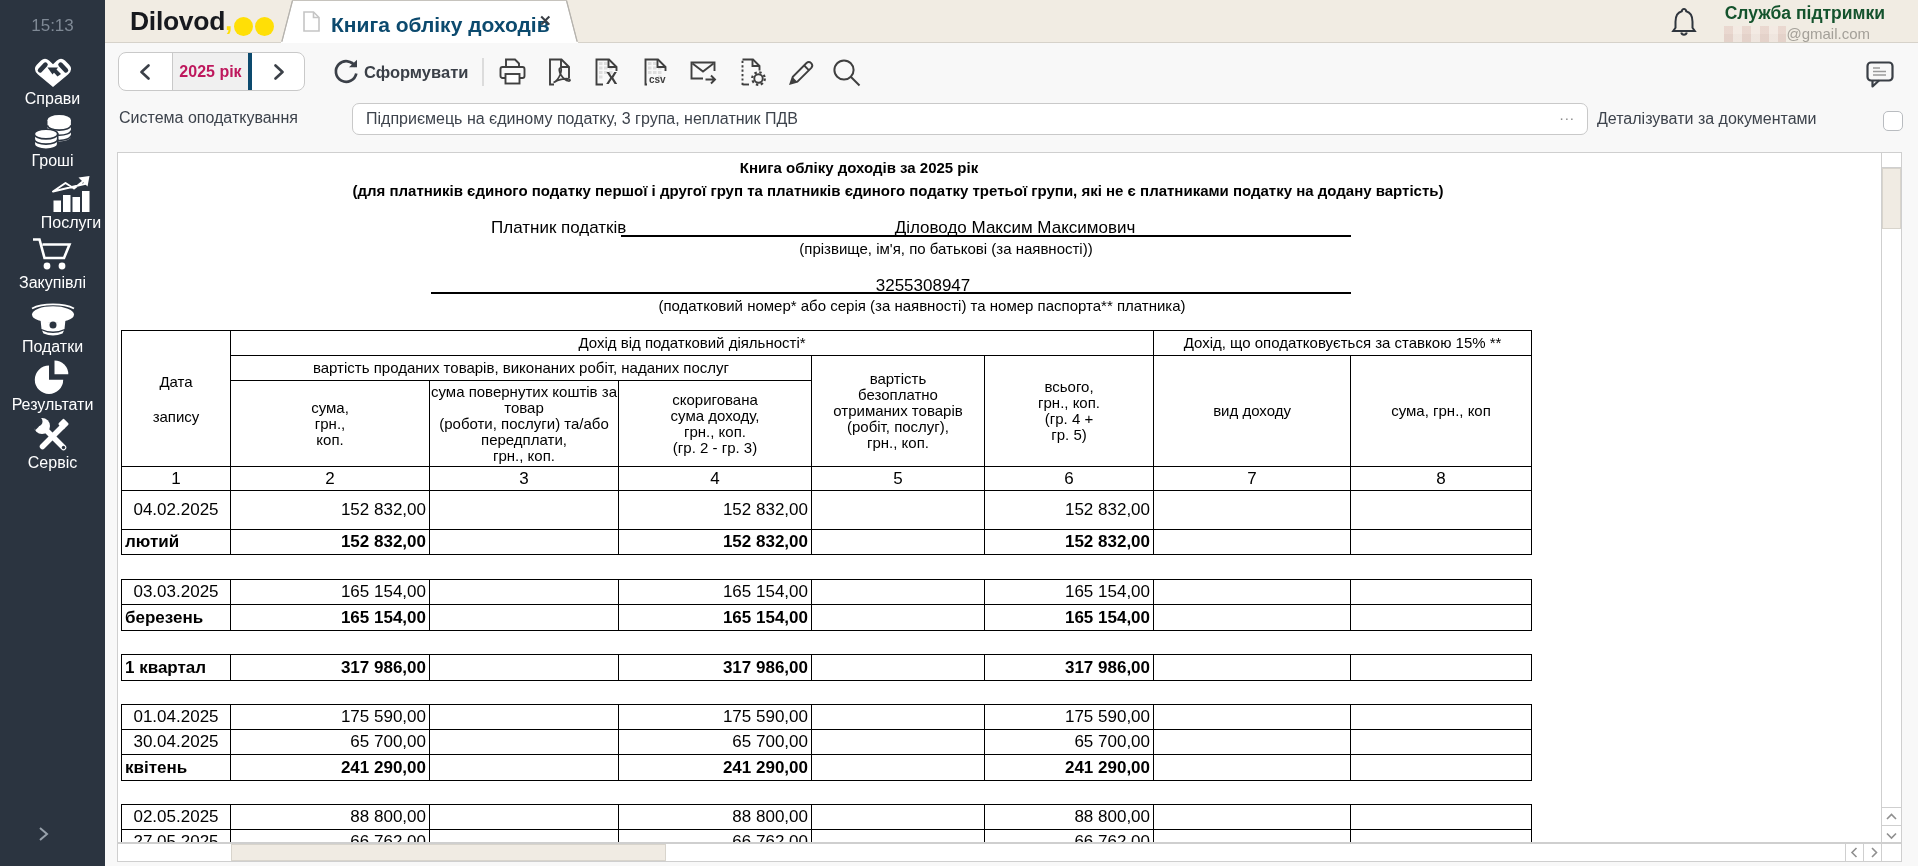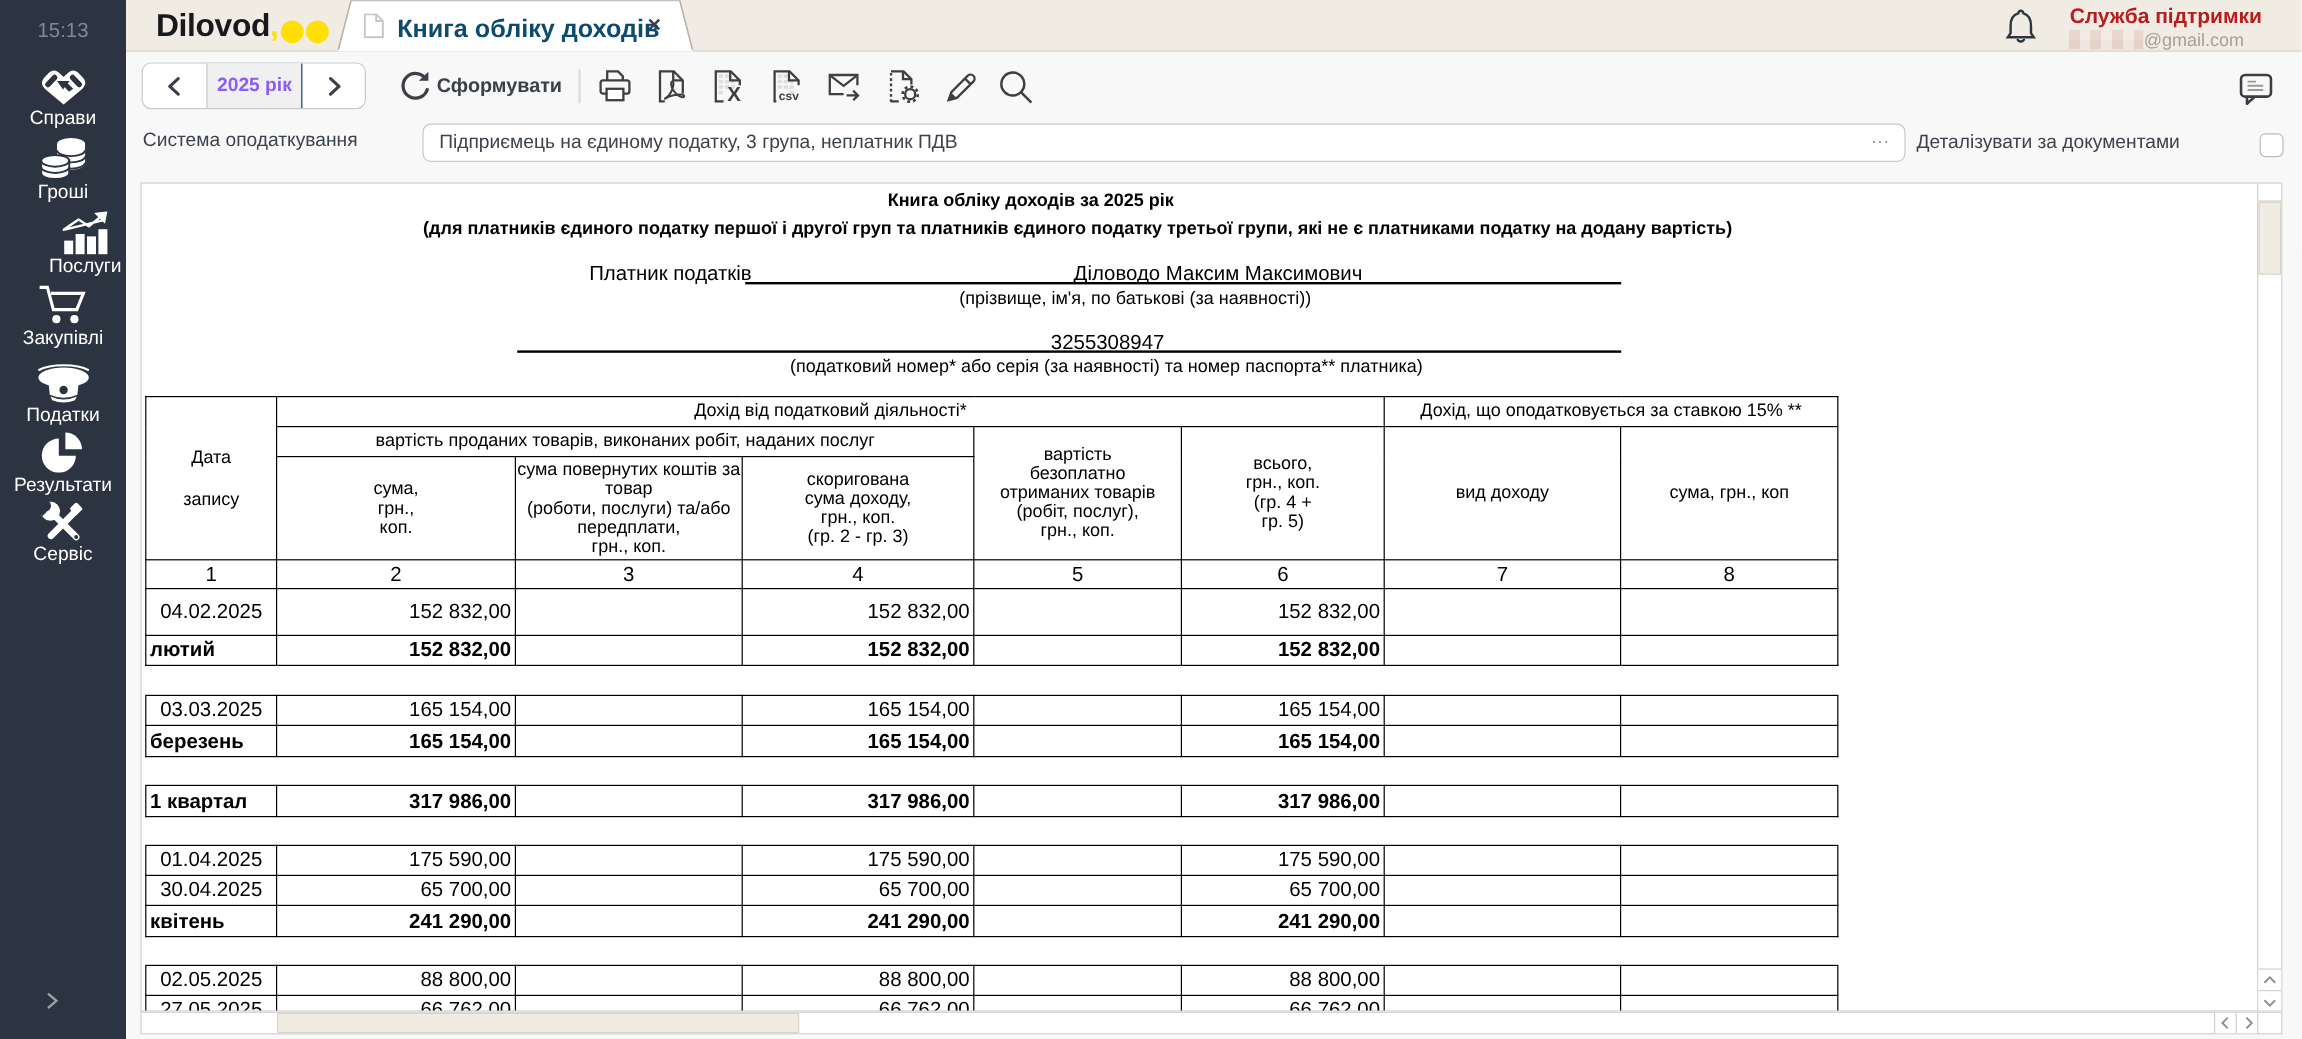--- a/index.html
+++ b/index.html
@@ -15,27 +15,27 @@
 
 #topbar { position:absolute; left:105px; top:0; width:1813px; height:43px; background:#f1ece3; border-bottom:1px solid #d6d2ca; z-index:4; }
 #logo { position:absolute; left:25px; top:6px; font-size:26.5px; font-weight:800; color:#17191e; letter-spacing:-0.3px; }
 #logo .comma { color:#ffdf06; }
 .ldot { position:absolute; top:17px; width:19px; height:19px; border-radius:50%; background:#ffdf06; }
 #tab { position:absolute; top:0; width:297px; height:43px; }
 #tabtxt { position:absolute; left:226px; top:13px; font-size:21px; font-weight:600; color:#0c4a6e; }
 #tabx { position:absolute; left:434px; top:12px; font-size:15px; color:#3a3f46; font-weight:600; }
 #bell { position:absolute; left:1564px; top:5px; }
 #support { position:absolute; right:33px; top:3px; text-align:right; }
-#support .s1 { font-size:17.5px; font-weight:700; color:#b91c1c; }
+#support .s1 { font-size:17.5px; font-weight:700; color:#14532d; }
 #support .s2 { font-size:15px; color:#a4a099; margin-top:1px; padding-right:15px; }
 #censor { display:inline-block; vertical-align:-3px; width:62px; height:16px;
   background-image:repeating-linear-gradient(90deg, rgba(219,190,180,.4) 0 9px, rgba(243,235,228,.55) 9px 18px), repeating-linear-gradient(0deg, #eadfd8 0 8px, #f3e9e2 8px 16px); }
 
 #navgrp { position:absolute; left:118px; top:52px; width:187px; height:39px; background:#fff; border:1px solid #c9c9c9; border-radius:8px; }
-#navgrp .mid { position:absolute; left:53px; top:0; width:80px; height:37px; background:#f0f0f0; border-left:1px solid #c9c9c9; border-right:1px solid #0c4a6e; text-align:center; line-height:37px; font-size:16px; font-weight:700; color:#8b5cf6; }
+#navgrp .mid { position:absolute; left:53px; top:0; width:80px; height:37px; background:#f0f0f0; border-left:1px solid #c9c9c9; border-right:4px solid #0c4a6e; text-align:center; line-height:37px; font-size:16px; font-weight:700; color:#be185d; }
 .chev { stroke:#3b4048; stroke-width:2.6; fill:none; stroke-linecap:round; stroke-linejoin:round; }
 #formbtn { position:absolute; left:331px; top:59px; }
 #formtxt { position:absolute; left:364px; top:63px; font-size:16.5px; font-weight:600; color:#3b4048; }
 #tbsep { position:absolute; left:482px; top:58px; width:2px; height:28px; background:#dcdcdc; }
 .ticon { position:absolute; top:58px; }
 #chaticon { position:absolute; left:1866px; top:60px; }
 
 #flabel { position:absolute; left:119px; top:109px; font-size:16px; color:#3d434c; }
 #finput { position:absolute; left:352px; top:103px; width:1236px; height:32px; background:#fff; border:1px solid #c9c9c9; border-radius:7px; }
 #finput .txt { position:absolute; left:13px; top:6px; font-size:16px; color:#3d434c; }

